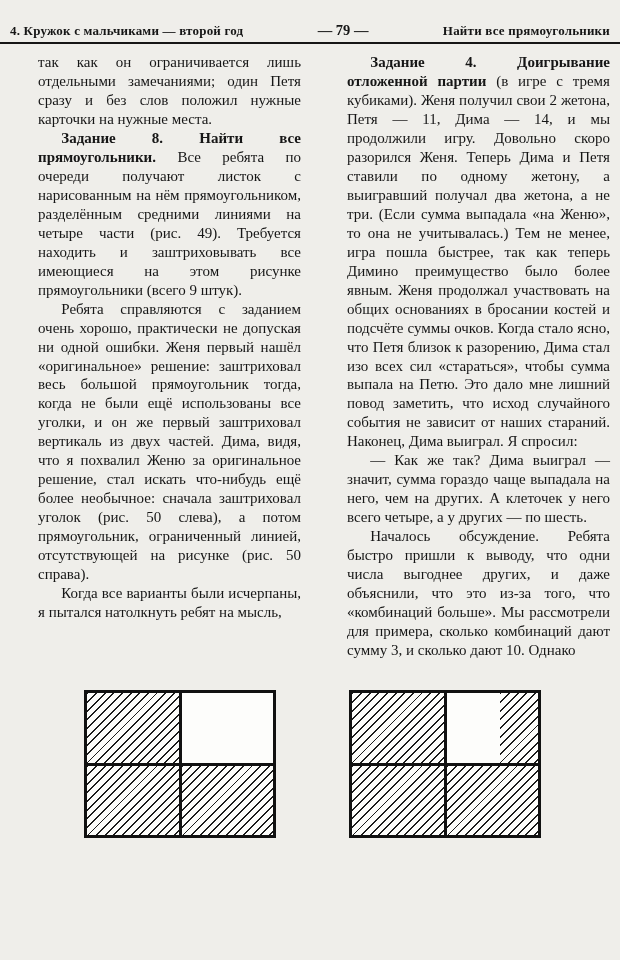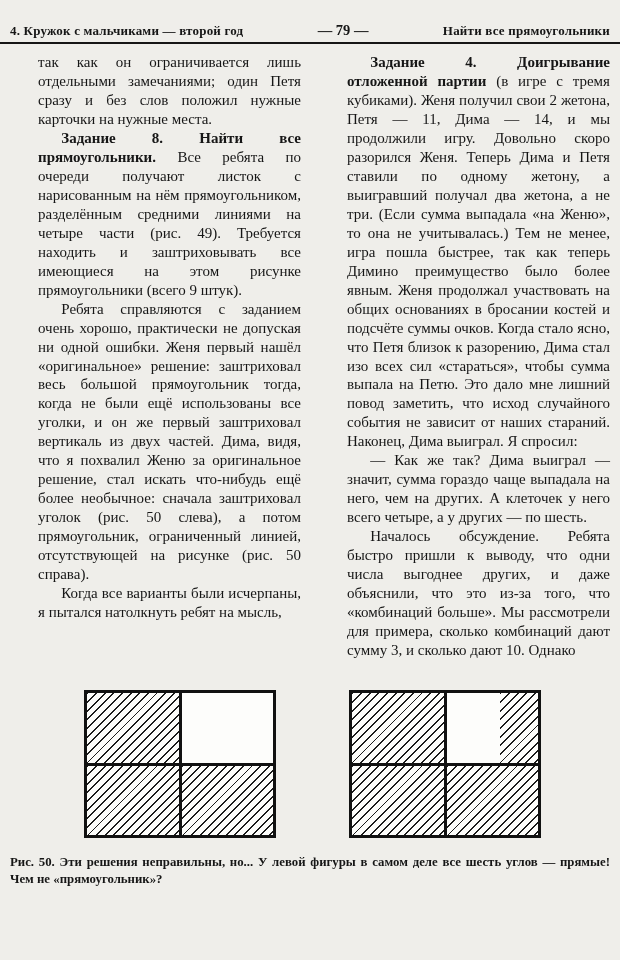--- a/index.html
+++ b/index.html
@@ -111,15 +111,14 @@
     <div class="fig" id="fig-1">
         <div class="quad hatch"></div>
         <div class="quad">
           <div class="strip hatch"></div>
         </div>
         <div class="quad hatch"></div>
         <div class="quad hatch"></div>
       </div>
   </div>
 
-  <div class="caption">Рис. 50. Эти решения неправильны, но... У левой фигуры в самом деле все шесть углов — прямые! Чем не «прямоугольник»?</div>
 
 </div>
 
 </body></html>

